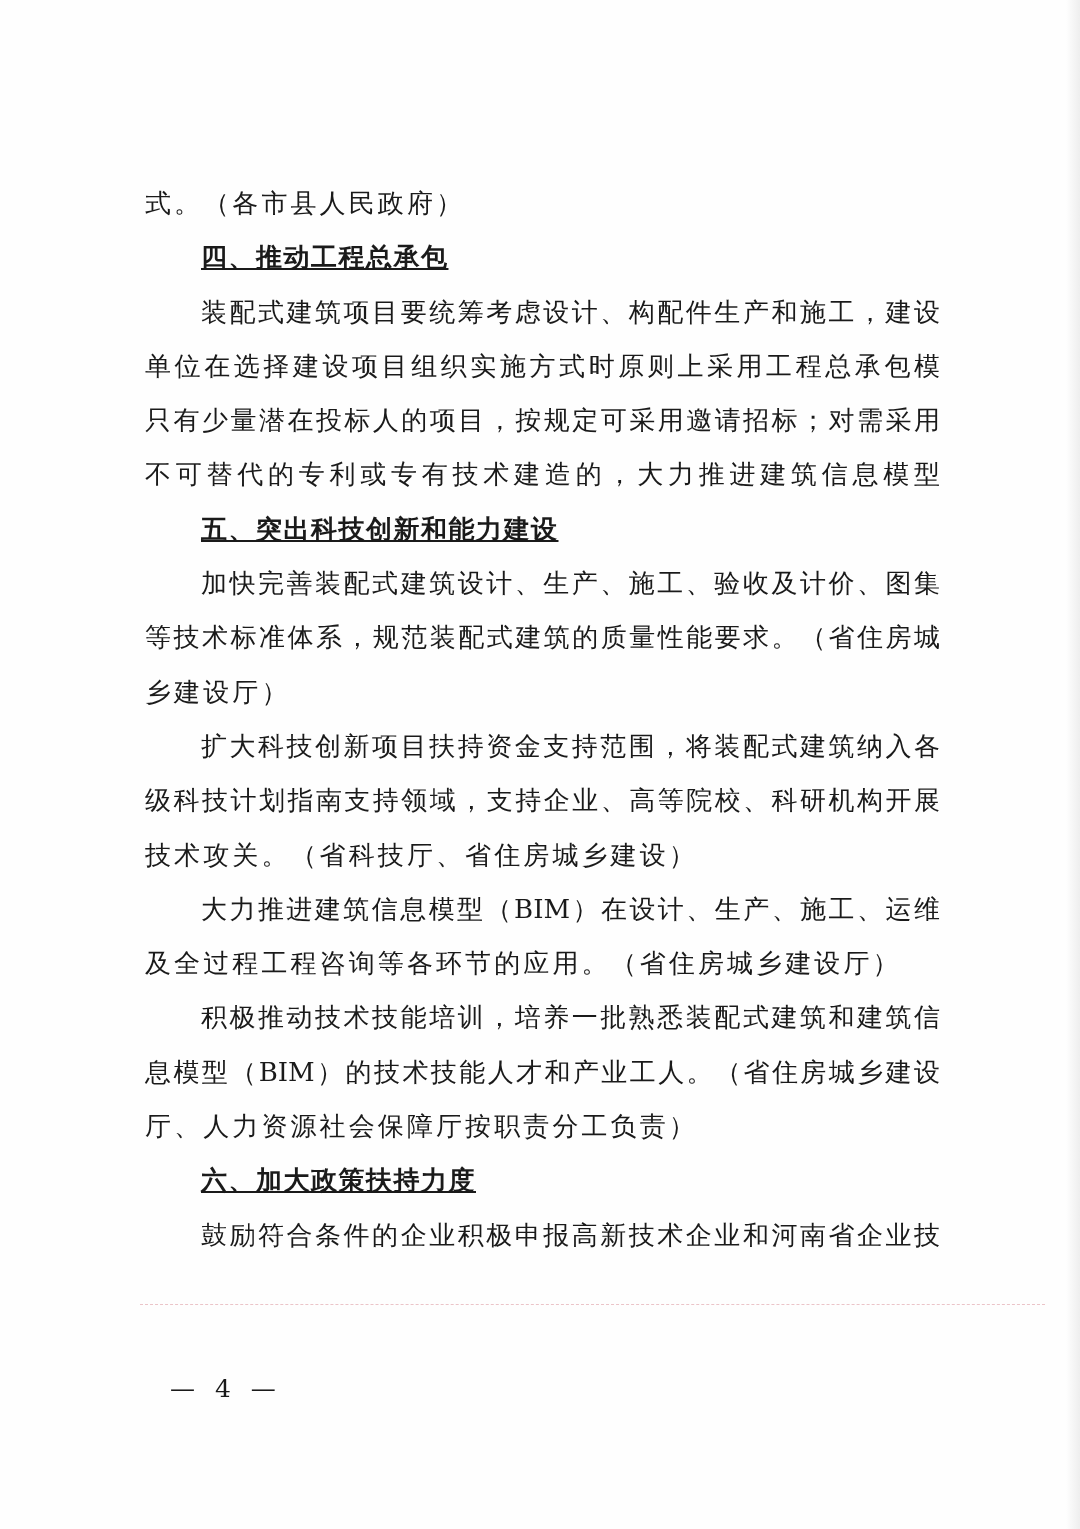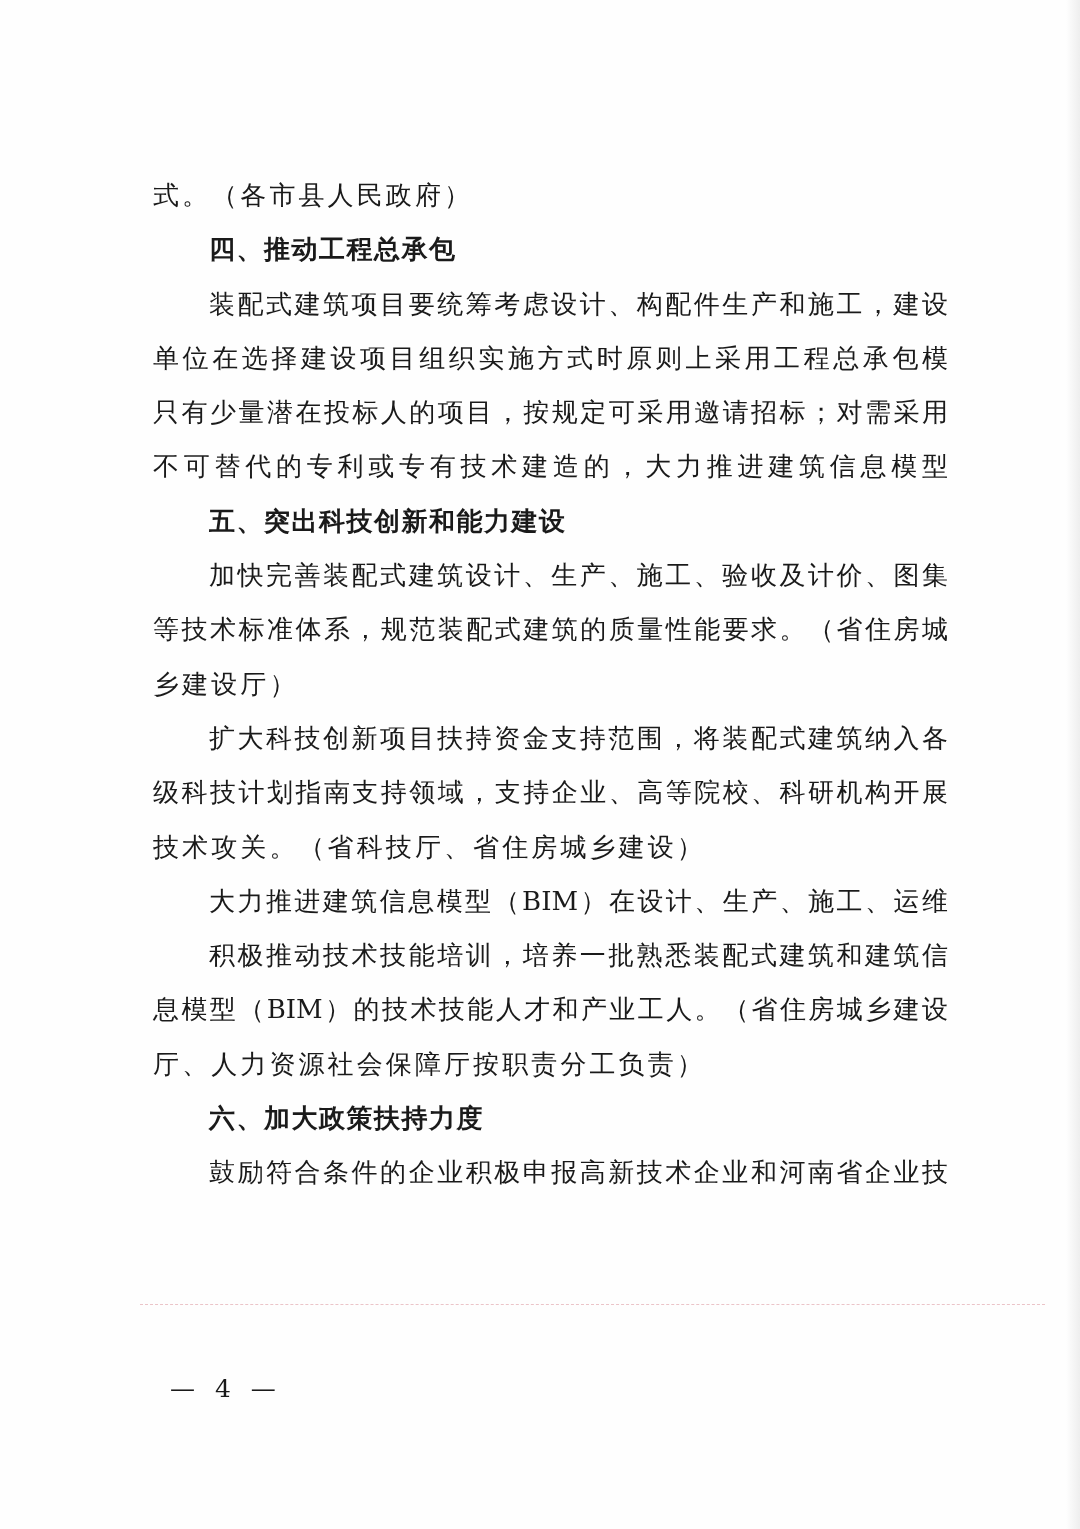--- a/index.html
+++ b/index.html
@@ -25,41 +25,41 @@
     .edge-shadow {
       position: absolute;
       right: 0; top: 0;
       width: 14px;
       height: 1529px;
       background: linear-gradient(to right, rgba(255,255,255,0), rgba(225,225,225,0.55));
     }
     .content {
       position: absolute;
       left: 145px;
-      top: 168px;
+      top: 176px;
       width: 800px;
-      margin-left: 8px;
     }
     .line {
       height: 54.3px;
       line-height: 54.3px;
       font-size: 26px;
       white-space: nowrap;
       letter-spacing: 3.1px;
     }
     .line.indent { padding-left: 56px; }
     .heading {
       height: 54.3px;
       line-height: 54.3px;
       font-size: 26px;
       font-weight: bold;
       font-family: "DejaVu Sans", "Liberation Sans", sans-serif;
       padding-left: 56px;
       letter-spacing: 1.5px;
       white-space: nowrap;
+      text-decoration: underline;
     }
     .just {
       text-align: justify;
       text-align-last: justify;
       width: 795px;
       letter-spacing: 0;
     }
     .just.indent { width: 739px; }
     .red-dash {
       position: absolute;
@@ -92,20 +92,21 @@
     <div class="line just">只有少量潜在投标人的项目，按规定可采用邀请招标；对需采用</div>
     <div class="line just">不可替代的专利或专有技术建造的，大力推进建筑信息模型</div>
     <div class="heading">五、突出科技创新和能力建设</div>
     <div class="line indent just">加快完善装配式建筑设计、生产、施工、验收及计价、图集</div>
     <div class="line just">等技术标准体系，规范装配式建筑的质量性能要求。（省住房城</div>
     <div class="line">乡建设厅）</div>
     <div class="line indent just">扩大科技创新项目扶持资金支持范围，将装配式建筑纳入各</div>
     <div class="line just">级科技计划指南支持领域，支持企业、高等院校、科研机构开展</div>
     <div class="line">技术攻关。（省科技厅、省住房城乡建设）</div>
     <div class="line indent just">大力推进建筑信息模型（BIM）在设计、生产、施工、运维</div>
+    <div class="line">及全过程工程咨询等各环节的应用。（省住房城乡建设厅）</div>
     <div class="line indent just">积极推动技术技能培训，培养一批熟悉装配式建筑和建筑信</div>
     <div class="line just">息模型（BIM）的技术技能人才和产业工人。（省住房城乡建设</div>
     <div class="line">厅、人力资源社会保障厅按职责分工负责）</div>
     <div class="heading">六、加大政策扶持力度</div>
     <div class="line indent just">鼓励符合条件的企业积极申报高新技术企业和河南省企业技</div>
   </div>
 
   <div class="red-dash"></div>
 
   <div class="page-number">— 4 —</div>

